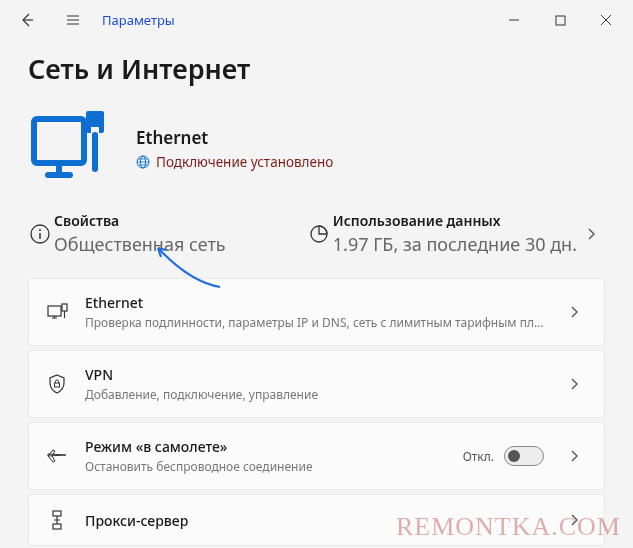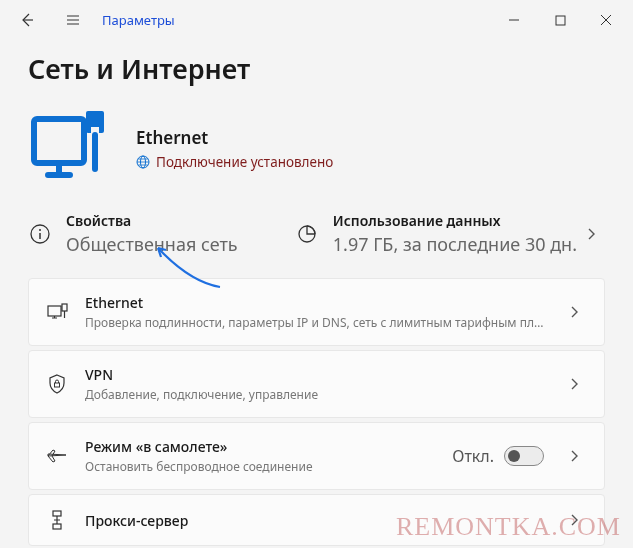--- a/index.html
+++ b/index.html
@@ -34,21 +34,21 @@
     margin-bottom: 20px;
   }
   .hero-icon svg { display: block; }
   .hero-name { font-size: 17px; font-weight: 600; margin-bottom: 4px; }
   .hero-status { font-size: 13.5px; color: #7f1d1d; display: flex; align-items: center; gap: 6px; }
   .row2 {
     display: flex; margin-bottom: 22px;
     align-items: center;
   }
   .card {
-    display: flex; align-items: center; gap: 14px;
+    display: flex; align-items: center; gap: 2px;
     flex: 1;
   }
   .card-icon {
     width: 24px; display: flex; justify-content: center; color: #333;
   }
   .card-title { font-size: 14px; font-weight: 600; }
   .card-sub { font-size: 18px; color: #666; margin-top: 2px; }
   .chev { color: #555; padding: 0 8px; }
   .list {
     display: flex; flex-direction: column;
@@ -61,21 +61,21 @@
     padding: 14px 16px;
     display: flex; align-items: center; gap: 16px;
   }
   .list-icon {
     width: 24px; display: flex; justify-content: center; color: #333;
   }
   .list-txt { flex: 1; min-width: 0; }
   .list-title { font-size: 14px; font-weight: 500; }
   .list-sub { font-size: 12px; color: #777; margin-top: 2px; white-space: nowrap; overflow: hidden; text-overflow: ellipsis; }
   .toggle-wrap { display: flex; align-items: center; gap: 10px; }
-  .toggle-label { font-size: 16px; color: #555; }
+  .toggle-label { font-size: 12px; color: #555; }
   .toggle {
     width: 40px; height: 20px; border-radius: 10px;
     border: 1px solid #888; background: #ececec;
     position: relative;
   }
   .toggle::after {
     content: ""; position: absolute; left: 3px; top: 3px;
     width: 12px; height: 12px; border-radius: 50%; background: #555;
   }
   .arrow {

